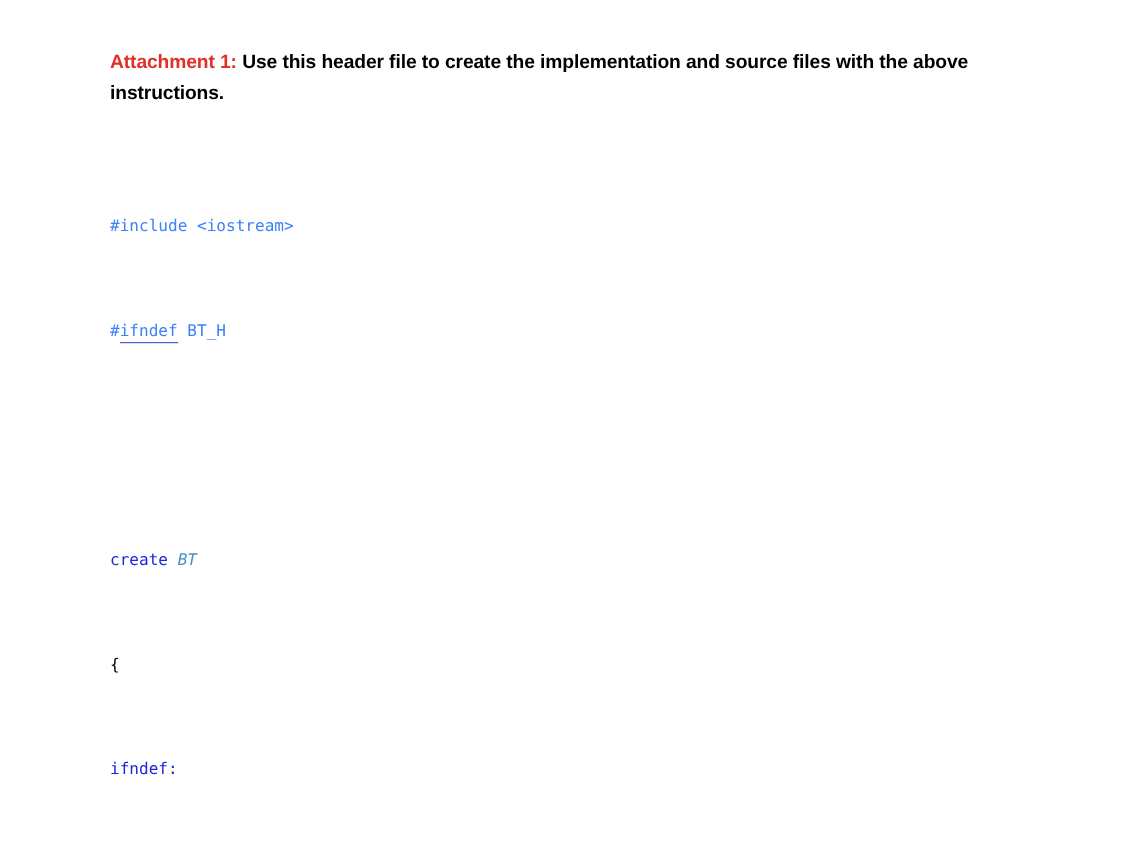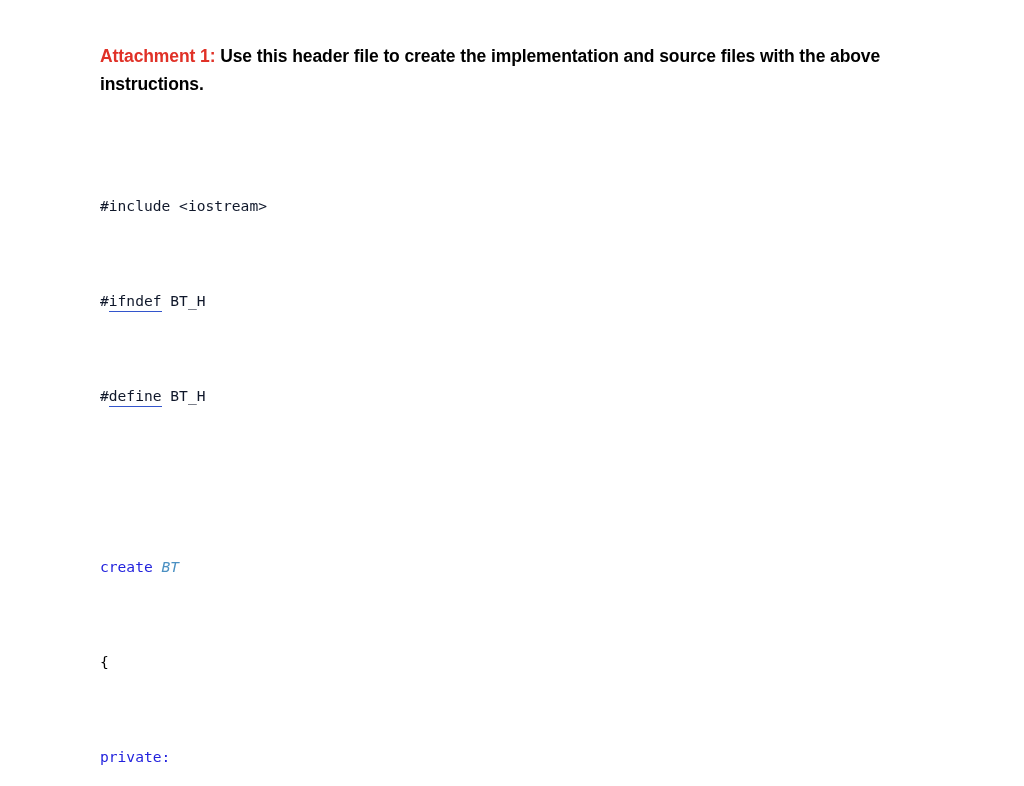--- a/index.html
+++ b/index.html
@@ -61,21 +61,21 @@
 
   .code-main {
     display: inline-block;
     width: 520px;
     white-space: pre;
     vertical-align: top;
   }
 
   
   .kw   { color: #2222DD; }      
-  .pp   { color: #0f172a; }      
+  .pp   { color: #3b82f6; }      
   .typ  { color: #4A90C2; font-style: italic; }      
   .pl   { color: #000000; }      
 
   
   .sp {
     position: relative;
     display: inline-block;
     white-space: pre;
     text-align: right;
   }
@@ -99,32 +99,31 @@
 
   <div class="code">
 
     
     <div class="line"><span class="code-main"><span class="pp">#include</span><span class="pl"> </span><span class="pp">&lt;iostream&gt;</span></span></div>
 
     
     <div class="line"><span class="code-main"><span class="pp">#</span><span class="pp sp sp-blue1">ifndef</span><span class="pp"> </span><span class="pp">BT_H</span></span></div>
 
     
-    <div class="line"><span class="code-main"><span class="pp">#</span><span class="pp sp sp-blue1">define</span><span class="pp"> </span><span class="pp">BT_H</span></span></div>
 
     <div class="line blank">&nbsp;</div>
 
     
     <div class="line"><span class="code-main"><span class="kw">create</span><span class="pl"> </span><span class="typ">BT</span></span></div>
 
     
     <div class="line"><span class="code-main"><span class="pl">{</span></span></div>
 
     
-    <div class="line"><span class="code-main"><span class="kw">private:</span></span></div>
+    <div class="line"><span class="code-main"><span class="kw">ifndef:</span></span></div>
 
     
     
 
     
     
 
     
     
 

